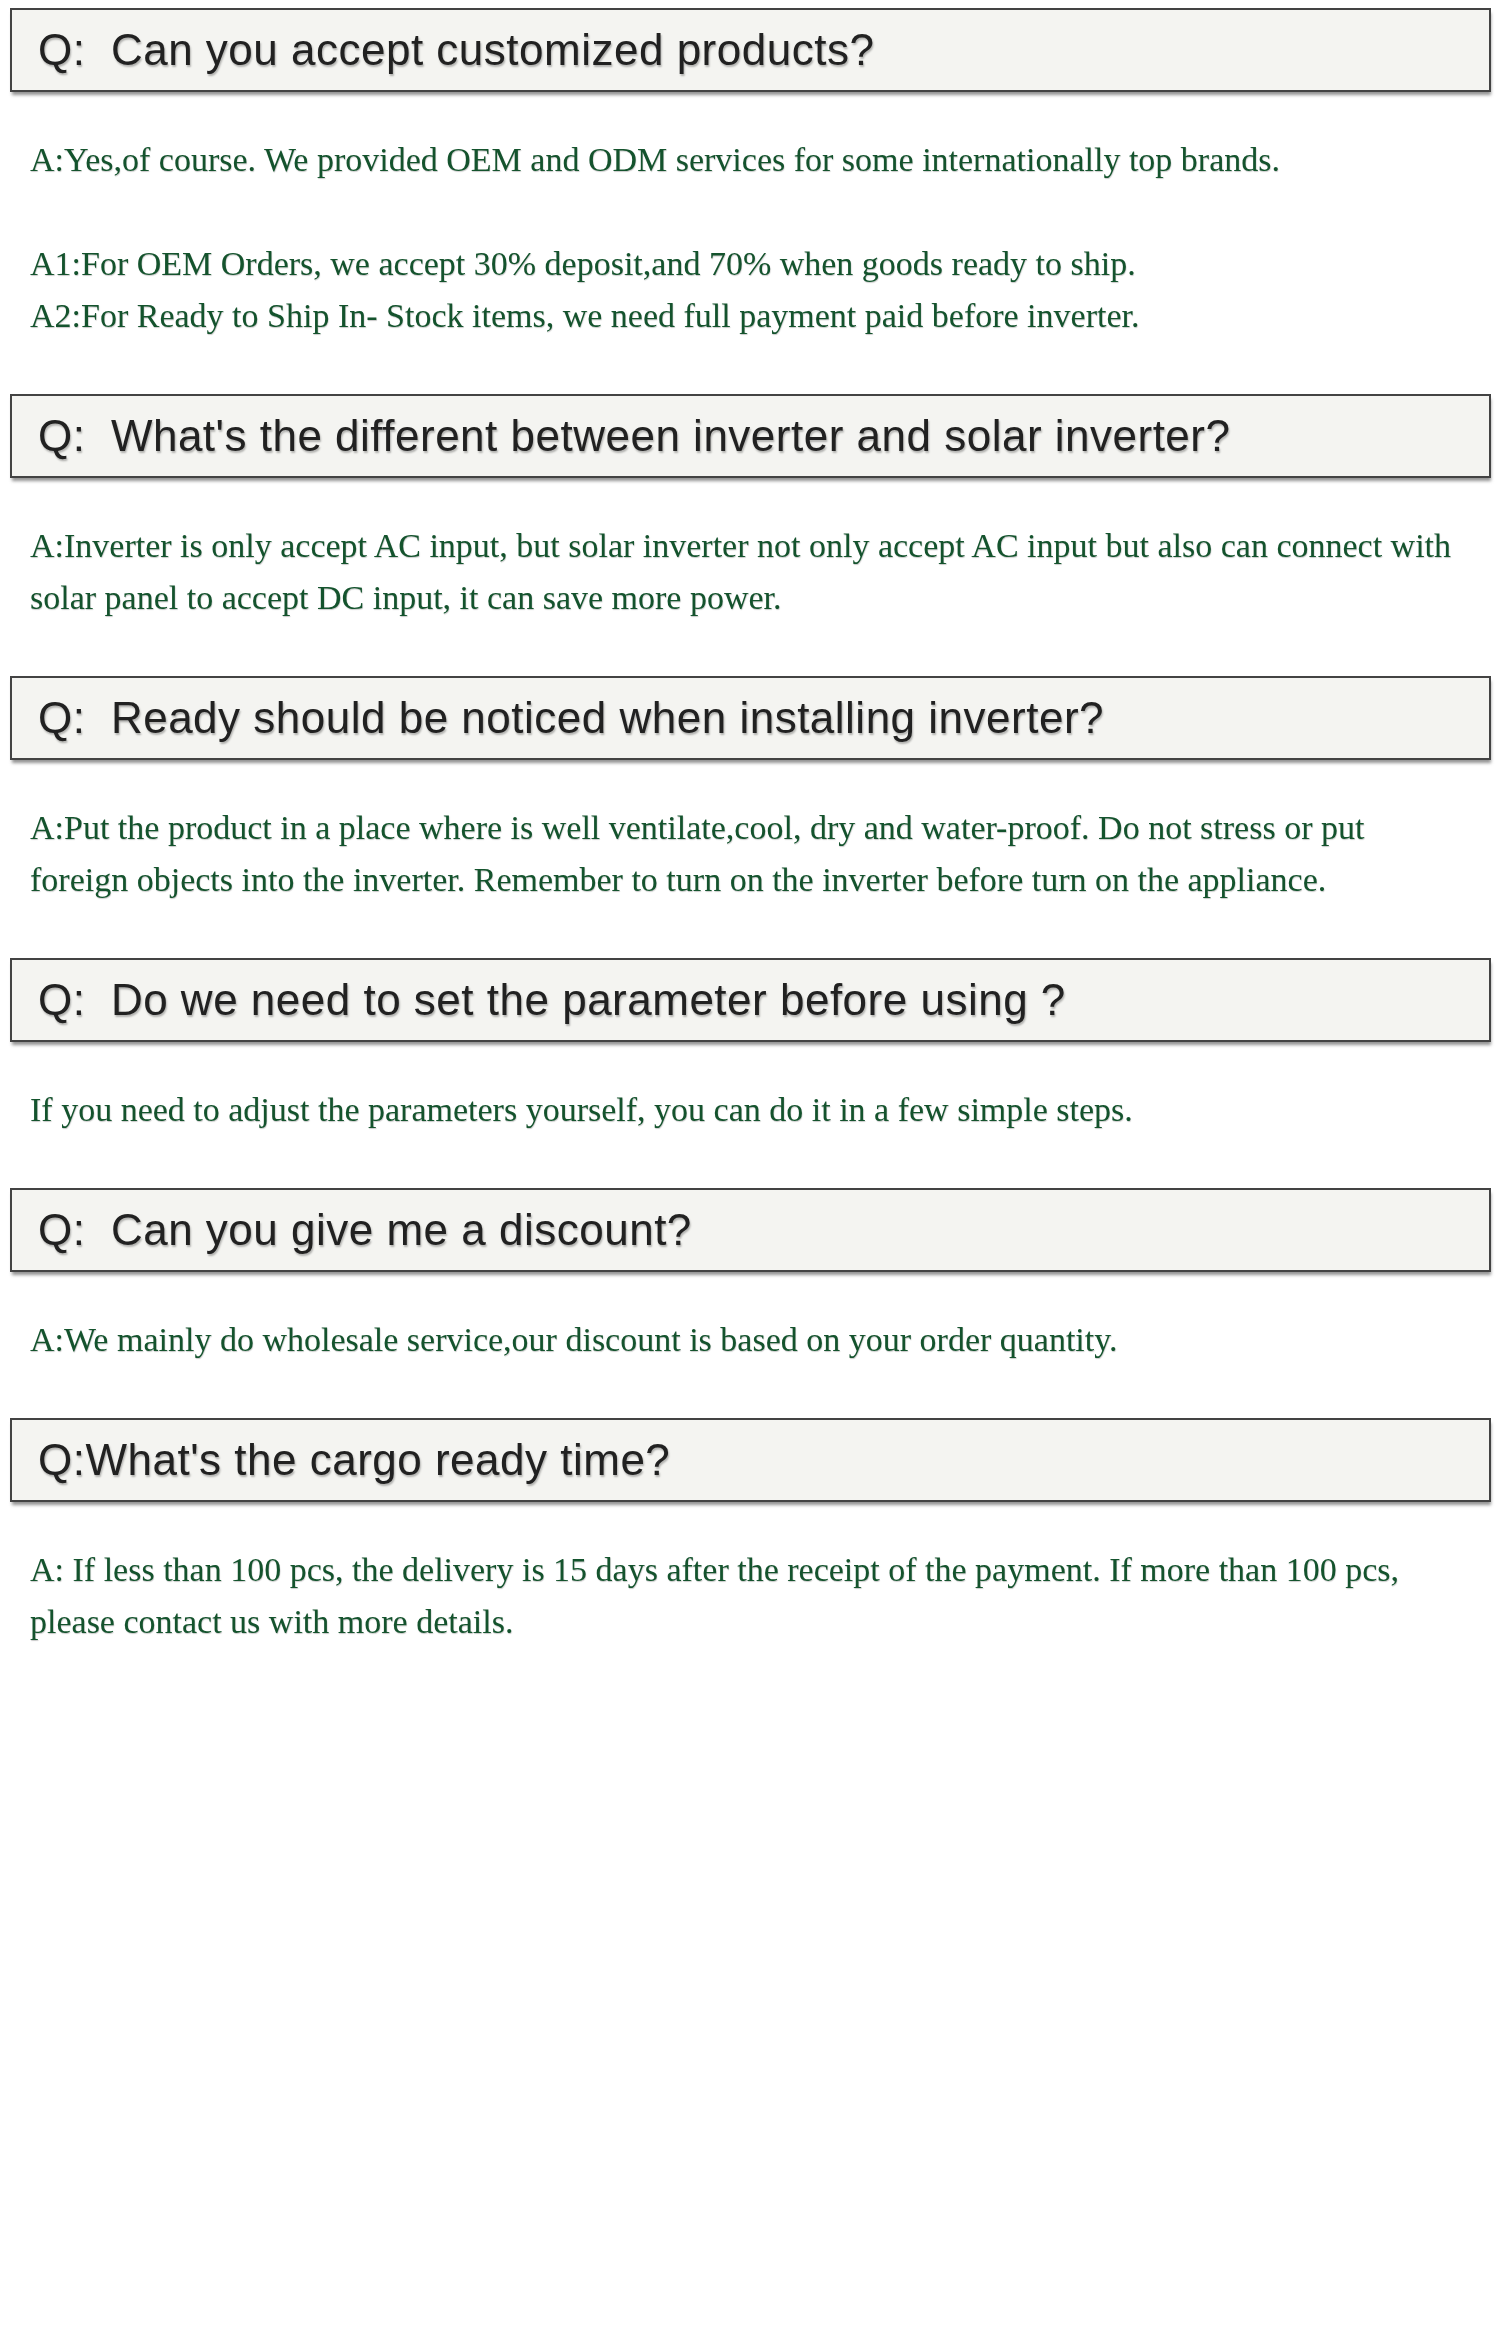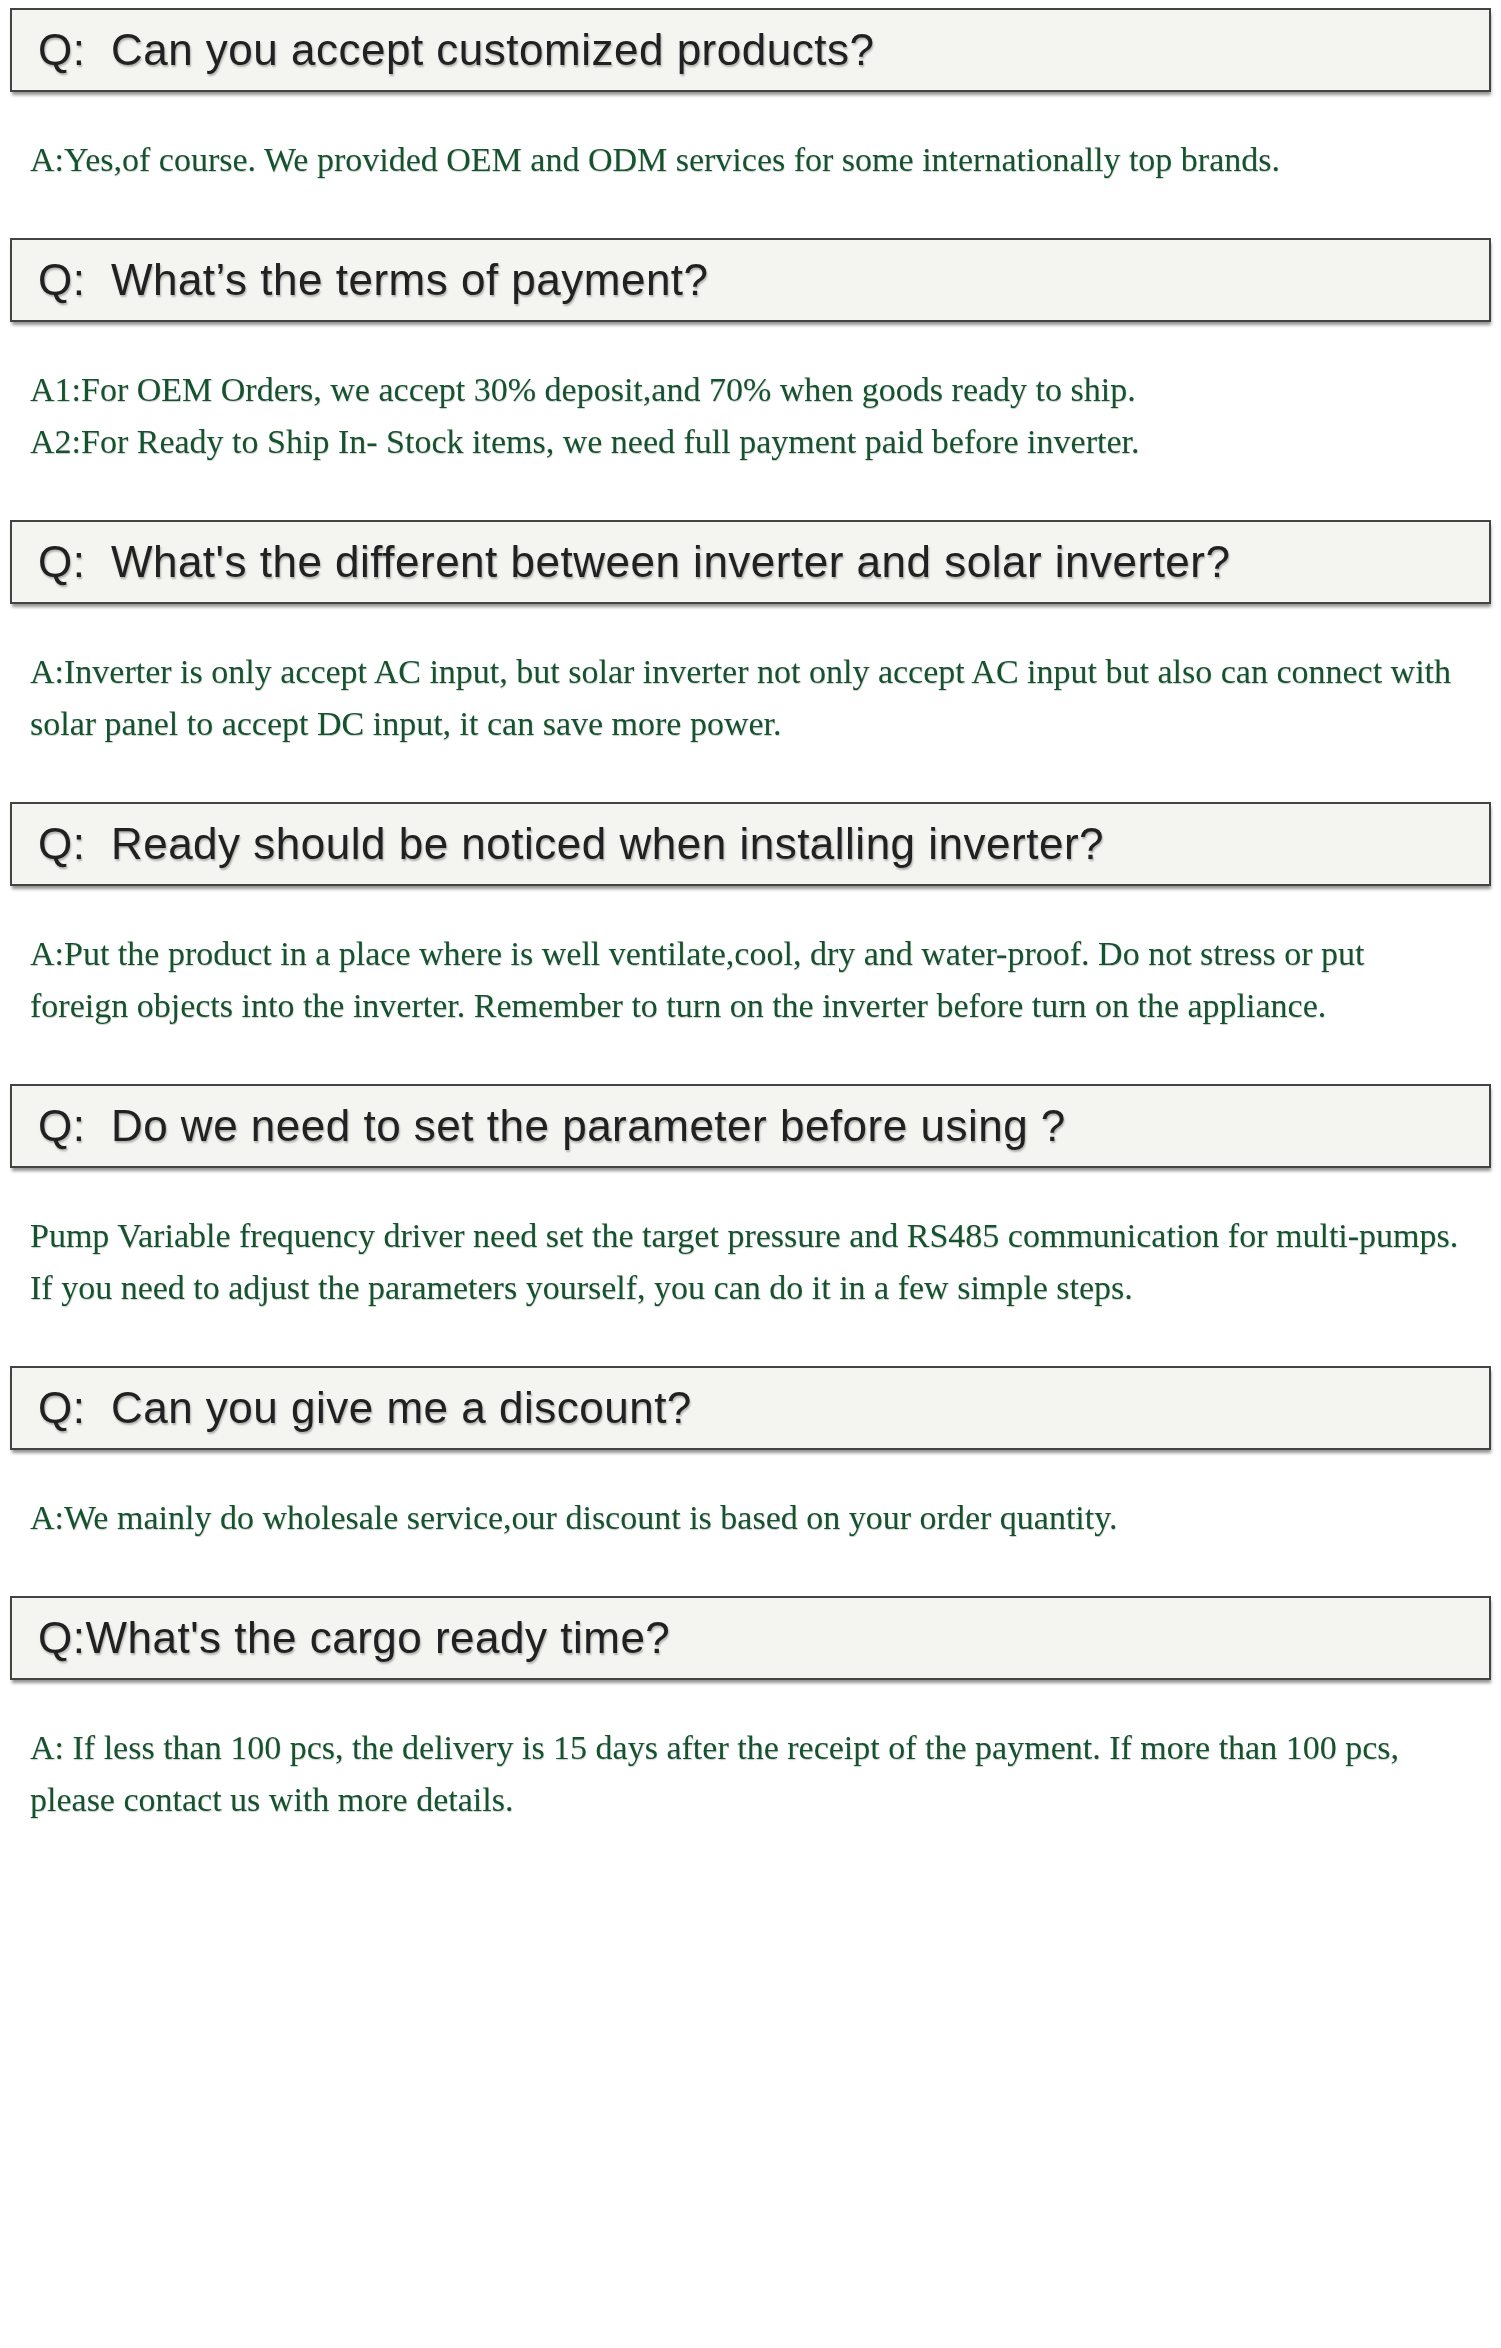--- a/index.html
+++ b/index.html
@@ -50,23 +50,20 @@
   <section class="faq-item">
     <div class="qbox">
       <span class="qtext">Q:  Can you accept customized products?</span>
     </div>
     <div class="answer">
         <div class="answer-line">A:Yes,of course. We provided OEM and ODM services for some internationally top brands.</div>
       </div>
   </section>
 
   <section class="faq-item">
-    <div class="qbox">
-      <span class="qtext">Q:  What’s the terms of payment?</span>
-    </div>
     <div class="answer">
         <div class="answer-line">A1:For OEM Orders, we accept 30% deposit,and 70% when goods ready to ship.</div>
         <div class="answer-line">A2:For Ready to Ship In- Stock items, we need full payment paid before inverter.</div>
       </div>
   </section>
 
   <section class="faq-item">
     <div class="qbox">
       <span class="qtext">Q:  What's the different between inverter and solar inverter?</span>
     </div>
@@ -82,21 +79,20 @@
     <div class="answer">
         <div class="answer-line">A:Put the product in a place where is well ventilate,cool, dry and water-proof. Do not stress or put foreign objects into the inverter. Remember to turn on the inverter before turn on the appliance.</div>
       </div>
   </section>
 
   <section class="faq-item">
     <div class="qbox">
       <span class="qtext">Q:  Do we need to set the parameter before using ?</span>
     </div>
     <div class="answer">
-        <div class="answer-line">Pump Variable frequency driver need set the target pressure and RS485 communication for multi-pumps.</div>
         <div class="answer-line">If you need to adjust the parameters yourself, you can do it in a few simple steps.</div>
       </div>
   </section>
 
   <section class="faq-item">
     <div class="qbox">
       <span class="qtext">Q:  Can you give me a discount?</span>
     </div>
     <div class="answer">
         <div class="answer-line">A:We mainly do wholesale service,our discount is based on your order quantity.</div>

